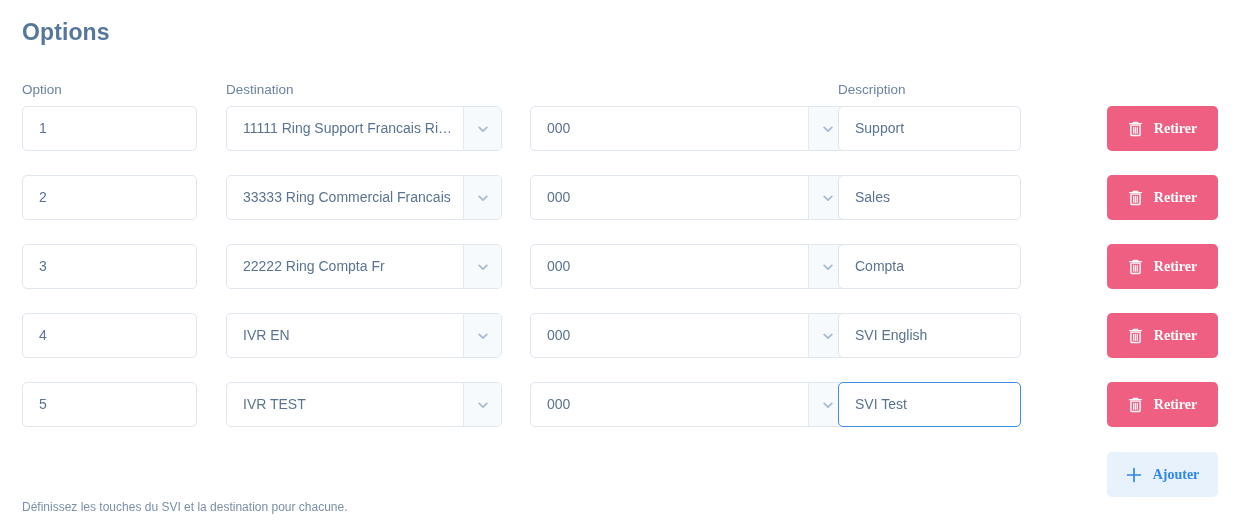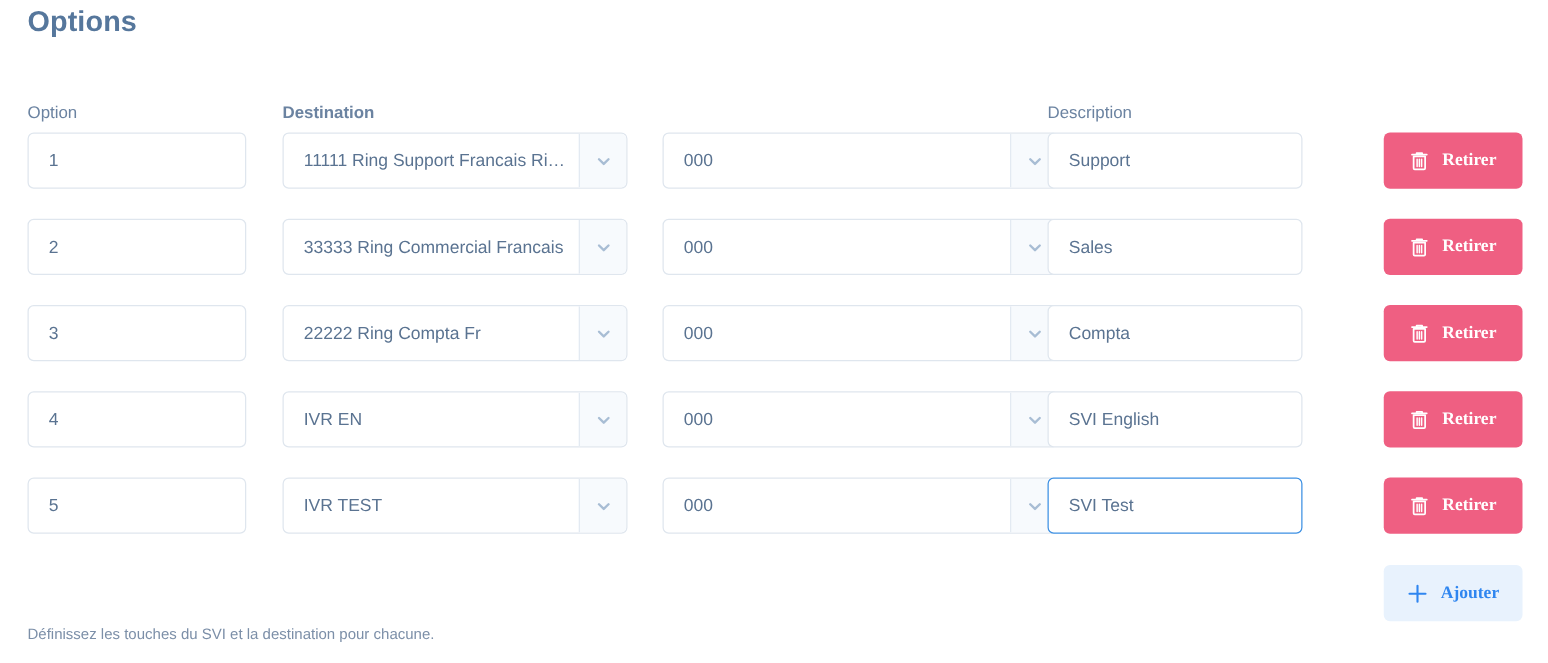--- a/index.html
+++ b/index.html
@@ -22,21 +22,21 @@
     width: 1238px;
     height: 530px;
     box-sizing: border-box;
     padding: 0 22px;
   }
 
   
   .page-title {
     position: absolute;
     left: 22px;
-    top: 1px;
+    top: 16px;
     font-size: 23px;
     font-weight: 600;
     letter-spacing: 0.1px;
     color: #56779c;
     line-height: 32px;
   }
 
   
   .col-headers {
     position: absolute;
@@ -46,21 +46,21 @@
     height: 20px;
   }
   .col-header {
     position: absolute;
     font-size: 13.5px;
     color: #6b83a1;
     line-height: 18px;
     white-space: nowrap;
   }
   .ch-option      { left: 22px; }
-  .ch-destination { left: 226px; font-weight: bold; }
+  .ch-destination { left: 226px; }
   .ch-ordre       { left: 530px; margin-top: 26px; }
   .ch-description { left: 838px; }
 
   
   .rows {
     position: absolute;
     left: 0;
     top: 106px;
     width: 1238px;
   }
@@ -136,21 +136,21 @@
     width: 276px;
   }
   .f-ordre {
     left: 530px;
     width: 317px;
   }
 
   
   .f-description {
     left: 838px;
-    width: 204px;
+    width: 183px;
   }
 
   
   .btn-remove {
     position: absolute;
     left: 1107px;
     top: 0;
     width: 111px;
     height: 45px;
     box-sizing: border-box;

